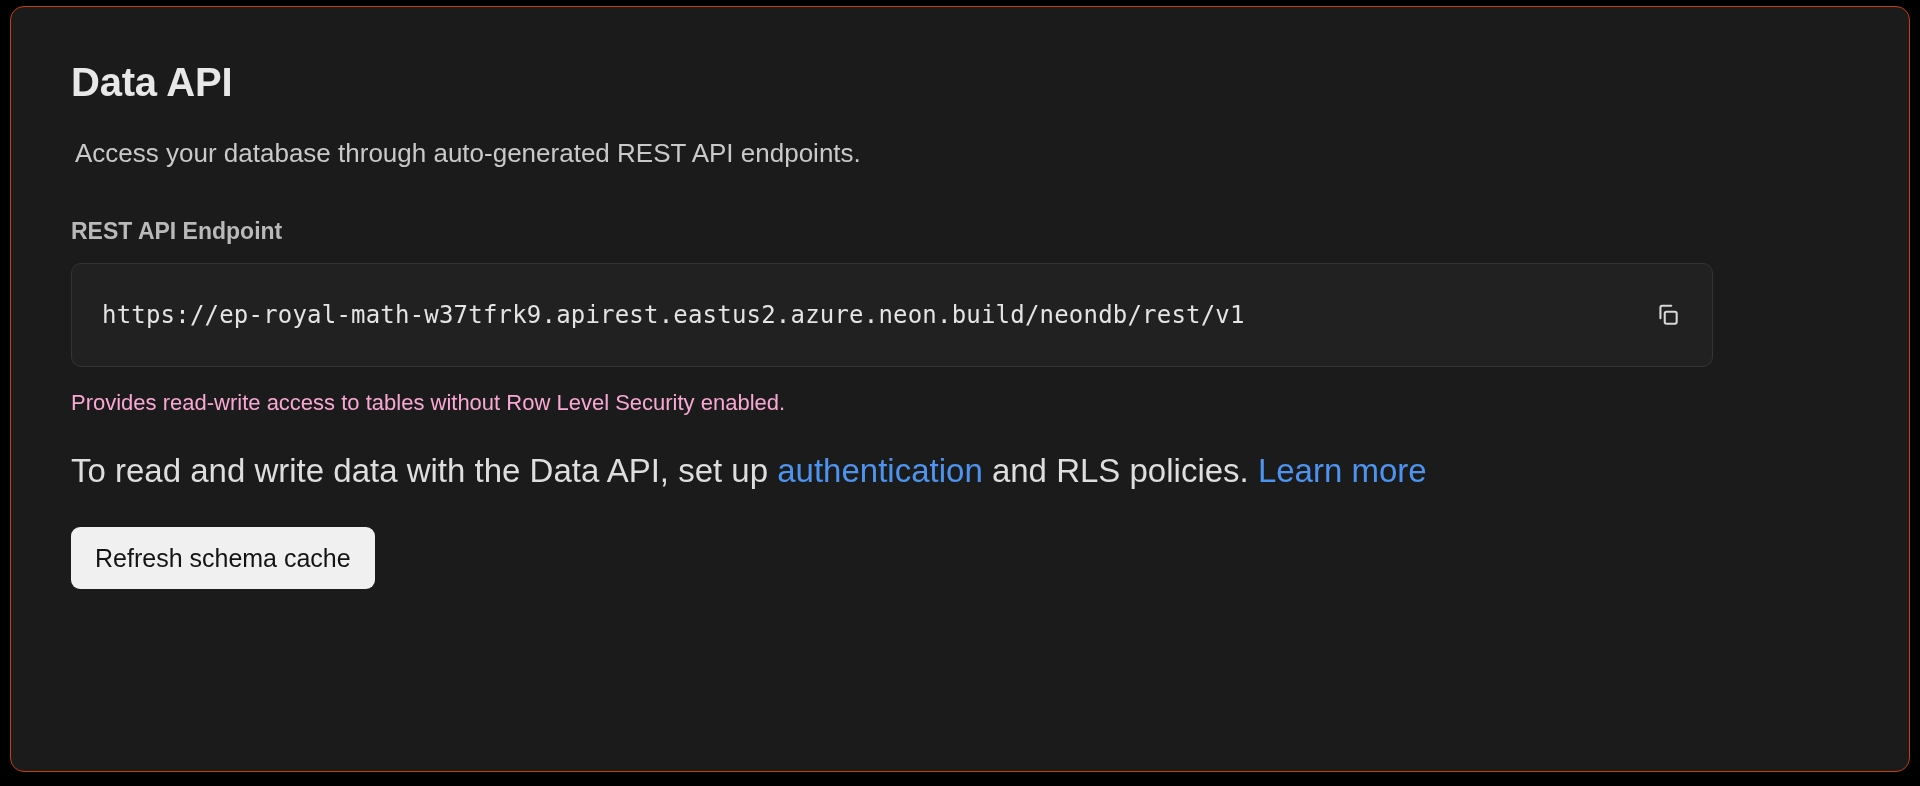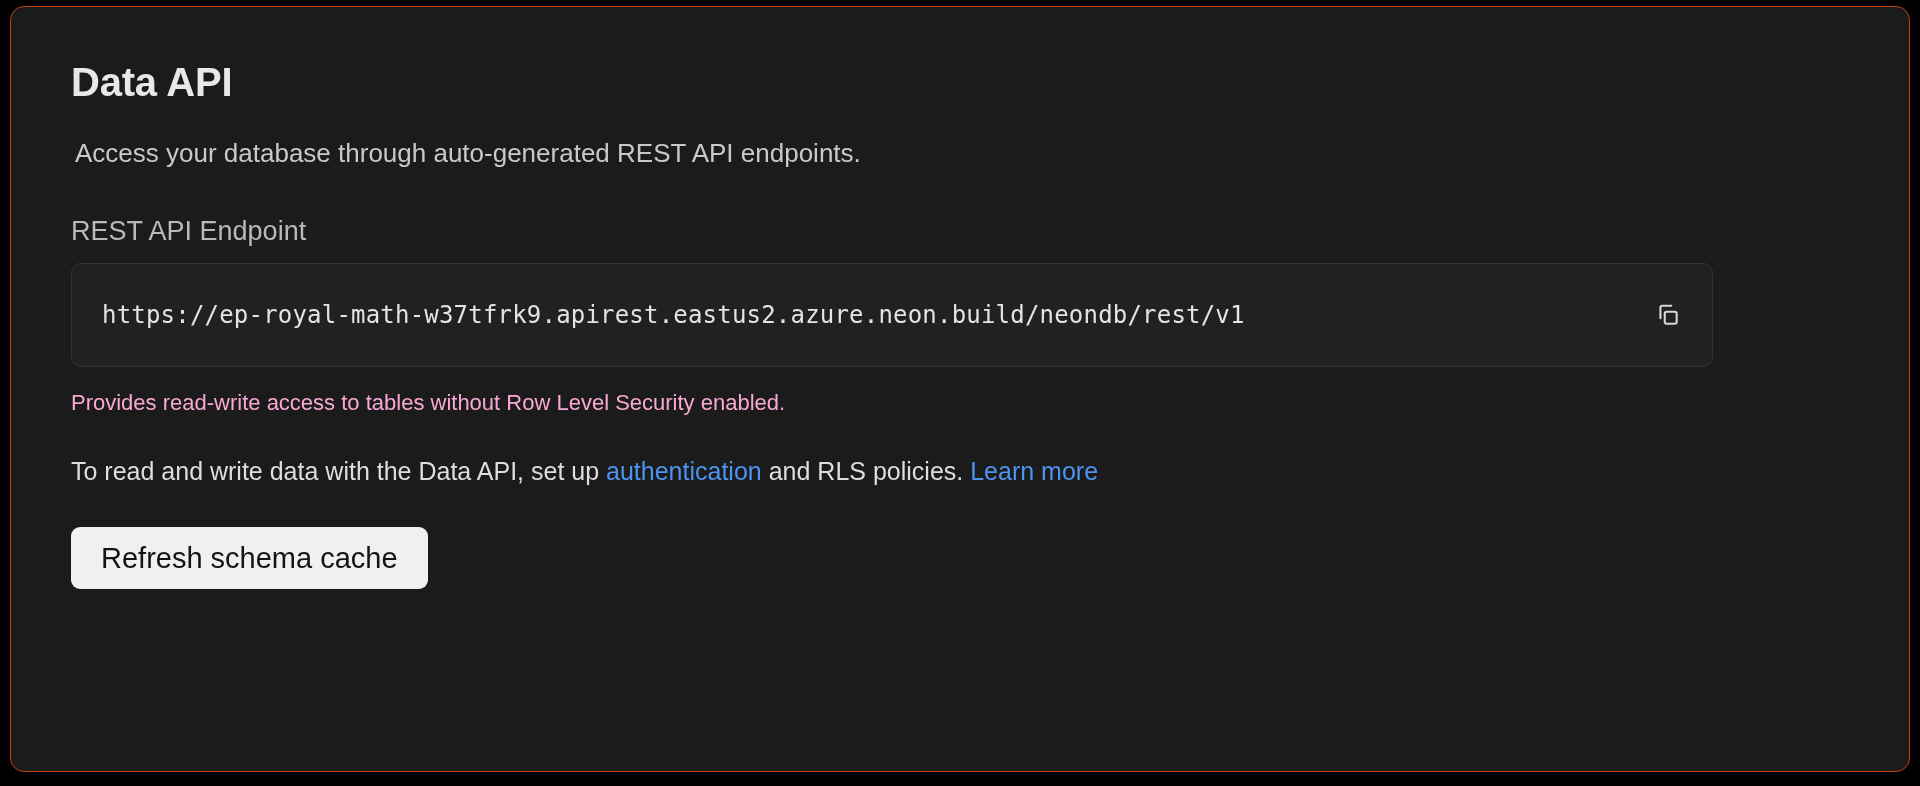--- a/index.html
+++ b/index.html
@@ -61,25 +61,25 @@
     line-height: 32px;
     color: #c9c9c9;
     margin-top: 32px;
     font-weight: 400;
   }
 
   
   .field-label {
     margin: 0;
     padding: 0;
-    font-size: 27px;
+    font-size: 23px;
     line-height: 28px;
     color: #b9b9b9;
     margin-top: 48px;
-    font-weight: 400;
+    font-weight: 700;
   }
 
   
   .endpoint-box {
     margin-top: 18px;
     width: 1642px;
     height: 104px;
     background: #212121;
     border: 1px solid #343434;
     border-radius: 10px;
@@ -132,46 +132,46 @@
     line-height: 28px;
     color: #f9a8d4;
     font-weight: 400;
   }
 
   
   .info-paragraph {
     margin: 0;
     padding: 0;
     margin-top: 38px;
-    font-size: 25px;
+    font-size: 33px;
     line-height: 32px;
     color: #dedede;
     font-weight: 400;
   }
   .info-paragraph a,
   .link {
     color: #4d94f0;
     text-decoration: none;
     cursor: pointer;
   }
 
   
   .refresh-button {
     margin-top: 40px;
     display: inline-flex;
     align-items: center;
     justify-content: center;
     height: 62px;
-    padding: 0 30px;
+    padding: 0 24px;
     background: #f0f0f0;
     color: #141414;
     border: none;
     border-radius: 9px;
     font-family: "Liberation Sans", sans-serif;
-    font-size: 29px;
+    font-size: 25px;
     font-weight: 400;
     line-height: 1;
     cursor: pointer;
   }
 
   
   .footer-note {
     margin: 0;
     padding: 0;
     margin-top: 24px;

